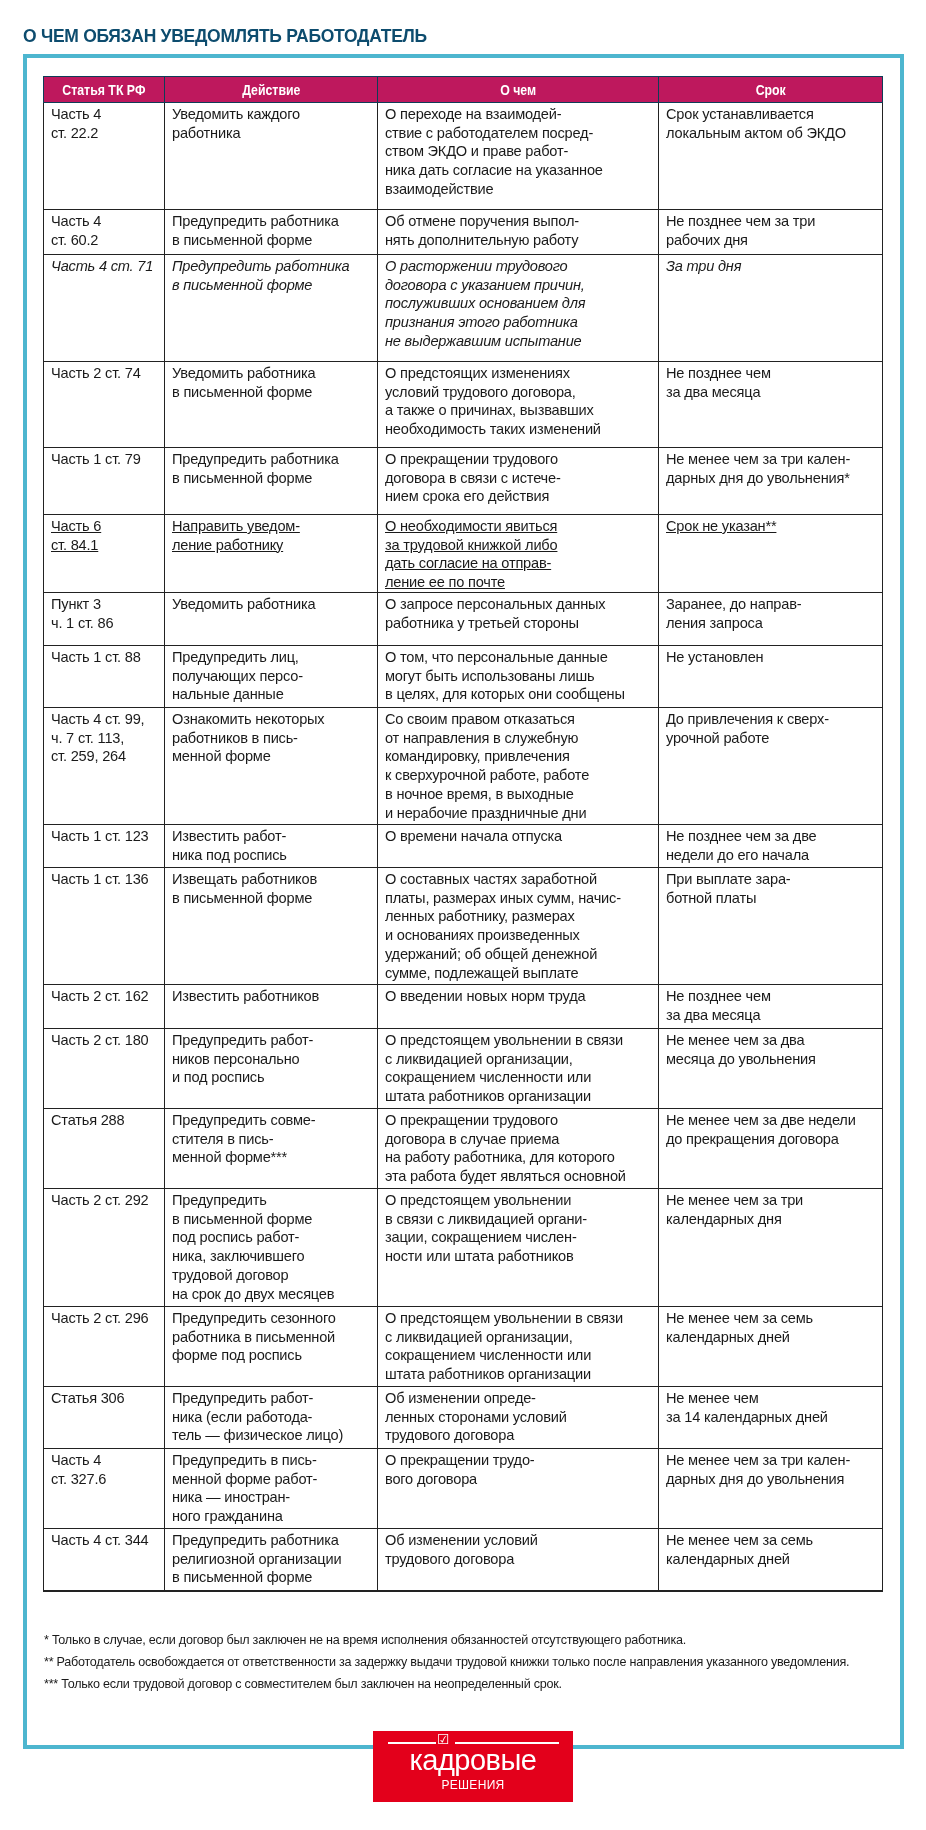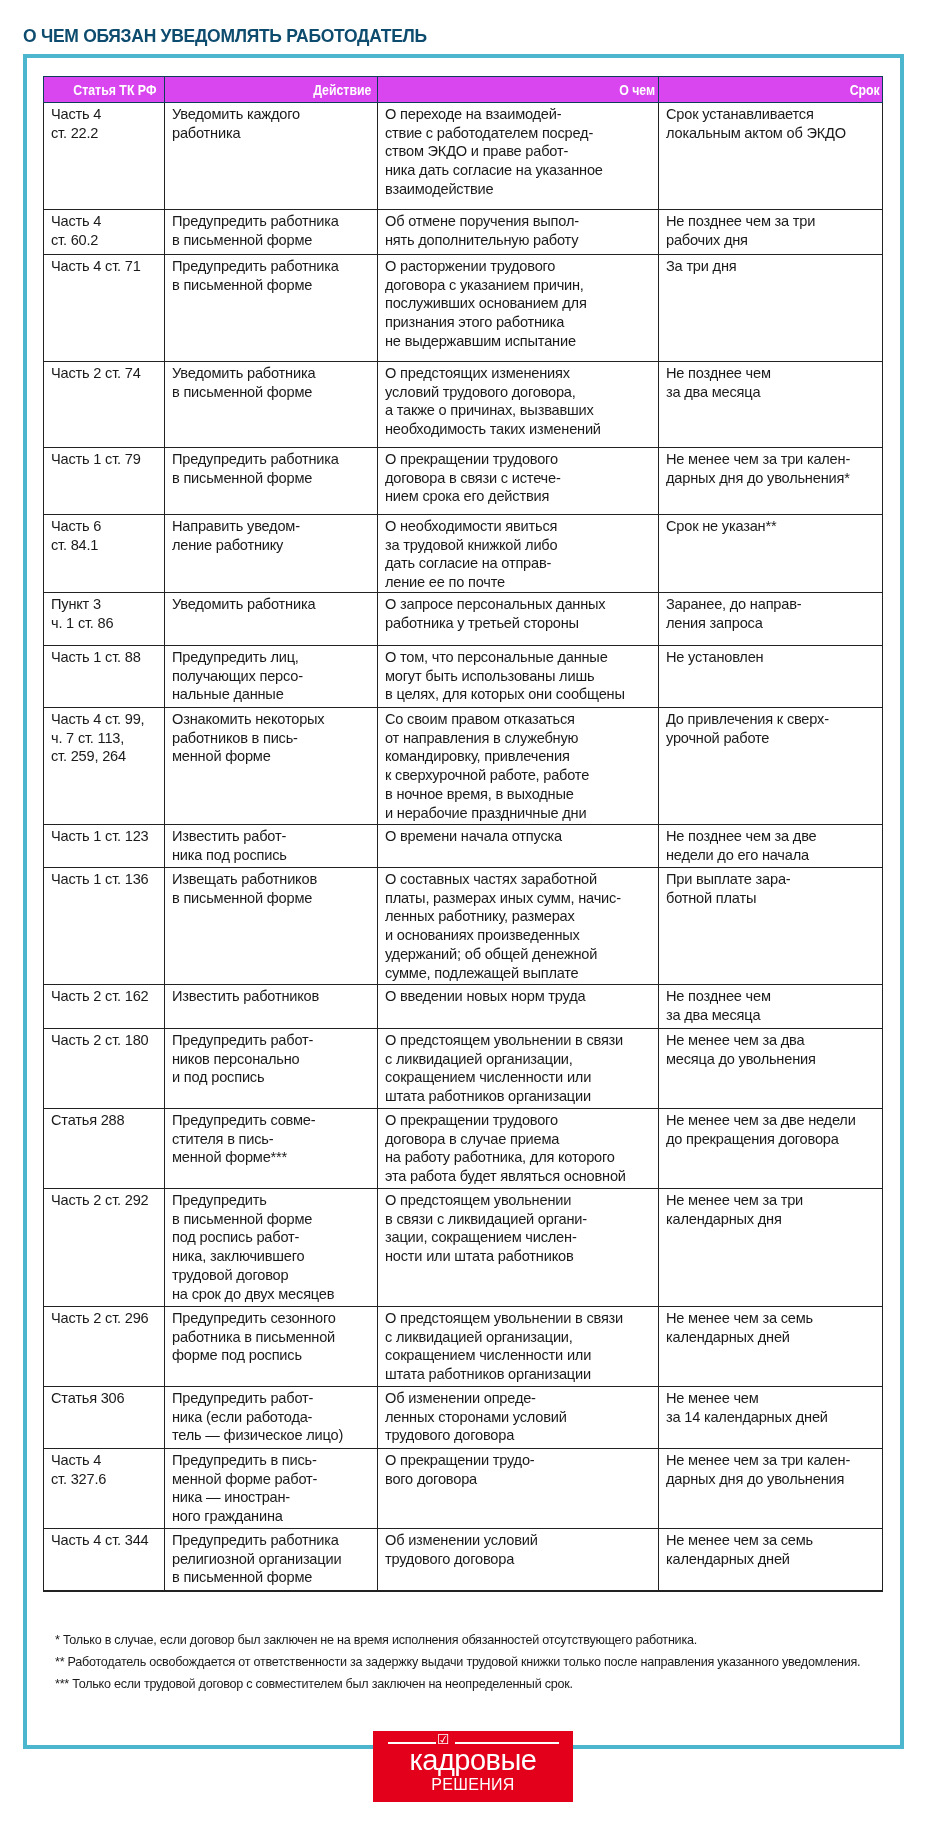--- a/index.html
+++ b/index.html
@@ -5,41 +5,41 @@
   html, body { margin: 0; padding: 0; background: #ffffff; }
   body { width: 926px; height: 1830px; position: relative; overflow: hidden;
          font-family: "Liberation Sans", "DejaVu Sans", sans-serif; color: #1a1a1a; }
   .title { position: absolute; left: 23px; top: 25px; font-size: 19px; font-weight: bold;
            color: #0d4c6e; letter-spacing: -0.3px; transform: scaleX(0.92); transform-origin: left top;
            white-space: nowrap; }
   .frame { position: absolute; left: 23px; top: 54px; width: 873px; height: 1687px;
            border: 4px solid #4db6cf; box-sizing: content-box; }
   table.main { position: absolute; left: 43px; top: 76px; width: 839px; border-collapse: collapse;
                table-layout: fixed; }
-  table.main th { background: #d946ef; color: #ffffff; font-weight: bold; font-size: 14.5px;
-                  height: 25px; padding: 0; text-align: right; border: 1px solid #0e3d57;
+  table.main th { background: #be185d; color: #ffffff; font-weight: bold; font-size: 14.5px;
+                  height: 25px; padding: 0; text-align: center; border: 1px solid #0e3d57;
                   border-left: 1px solid #ffffff; transform-origin: center; }
   table.main th:first-child { border-left: 1px solid #0e3d57; }
   table.main th span { display: inline-block; transform: scaleX(0.85); }
   table.main td { border: 1px solid #222; vertical-align: top; padding: 2px 7px 0 7px;
                   font-size: 14.6px; line-height: 18.7px; white-space: pre-line;
                   letter-spacing: -0.2px; overflow: hidden; }
   table.main tr.last td { border-bottom: 2px solid #222; }
-  .notes { position: absolute; left: 55px; top: 1632px; width: 840px; font-size: 12.6px;
+  .notes { position: absolute; left: 44px; top: 1632px; width: 840px; font-size: 12.6px;
            line-height: 17px; color: #1a1a1a; letter-spacing: -0.25px; }
   .notes p { margin: 0 0 5px 0; }
   .logo { position: absolute; left: 373px; top: 1731px; width: 200px; height: 71px;
           background: #e3001b; color: #ffffff; text-align: center; box-sizing: border-box; }
   .logo .rule { position: absolute; top: 11px; height: 2px; background: #ffffff; }
   .logo .rule.l { left: 15px; width: 48px; }
   .logo .rule.r { left: 82px; width: 104px; }
   .logo .check { position: absolute; left: 64px; top: 1px; font-size: 14px; line-height: 14px; font-weight: bold; }
   .logo .brand { position: absolute; left: 0; right: 0; top: 14px; font-size: 29px; font-weight: normal;
                  line-height: 30px; letter-spacing: -0.5px; }
-  .logo .sub { position: absolute; left: 0; right: 0; top: 45px; font-size: 16px; line-height: 18px;
+  .logo .sub { position: absolute; left: 0; right: 0; top: 45px; font-size: 12px; line-height: 18px;
                letter-spacing: 0.3px; }
 </style>
 </head>
 <body>
 
 <div class="title">О ЧЕМ ОБЯЗАН УВЕДОМЛЯТЬ РАБОТОДАТЕЛЬ</div>
 
 <div class="frame"></div>
 
 <table class="main">
@@ -74,21 +74,21 @@
       <tr style="height: 45px;">
         <td>Часть 4
 ст. 60.2</td>
         <td>Предупредить работника
 в письменной форме</td>
         <td>Об отмене поручения выпол-
 нять дополнительную работу</td>
         <td>Не позднее чем за три
 рабочих дня</td>
       </tr>
-      <tr style="height: 107px;">
+      <tr style="height: 107px; font-style: italic;">
         <td>Часть 4 ст. 71</td>
         <td>Предупредить работника
 в письменной форме</td>
         <td>О расторжении трудового
 договора с указанием причин,
 послуживших основанием для
 признания этого работника
 не выдержавшим испытание</td>
         <td>За три дня</td>
       </tr>
@@ -106,21 +106,21 @@
       <tr style="height: 67px;">
         <td>Часть 1 ст. 79</td>
         <td>Предупредить работника
 в письменной форме</td>
         <td>О прекращении трудового
 договора в связи с истече-
 нием срока его действия</td>
         <td>Не менее чем за три кален-
 дарных дня до увольнения*</td>
       </tr>
-      <tr style="height: 78px;">
+      <tr style="height: 78px; text-decoration: underline;">
         <td>Часть 6
 ст. 84.1</td>
         <td>Направить уведом-
 ление работнику</td>
         <td>О необходимости явиться
 за трудовой книжкой либо
 дать согласие на отправ-
 ление ее по почте</td>
         <td>Срок не указан**</td>
       </tr>

